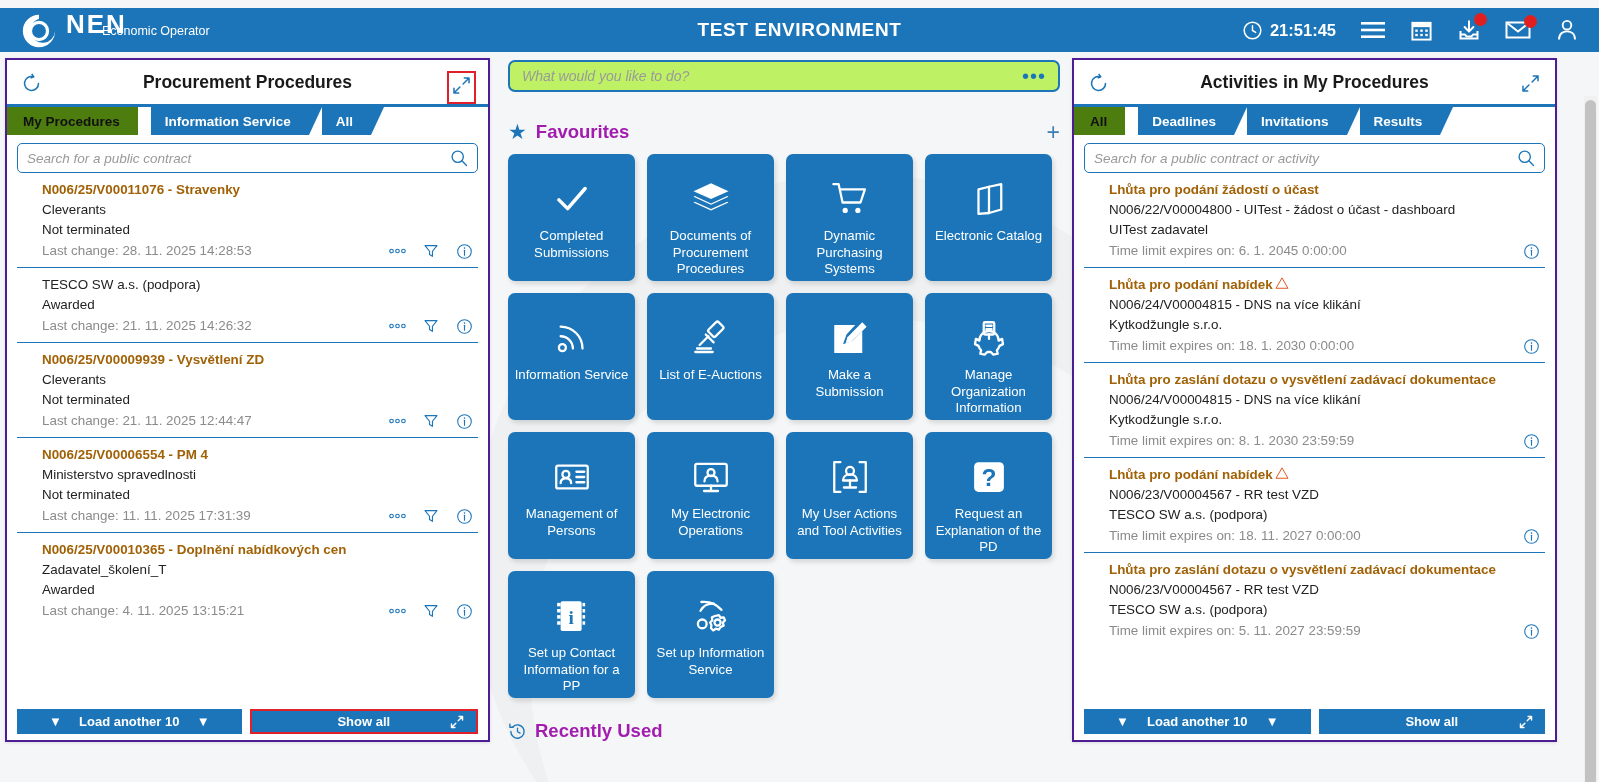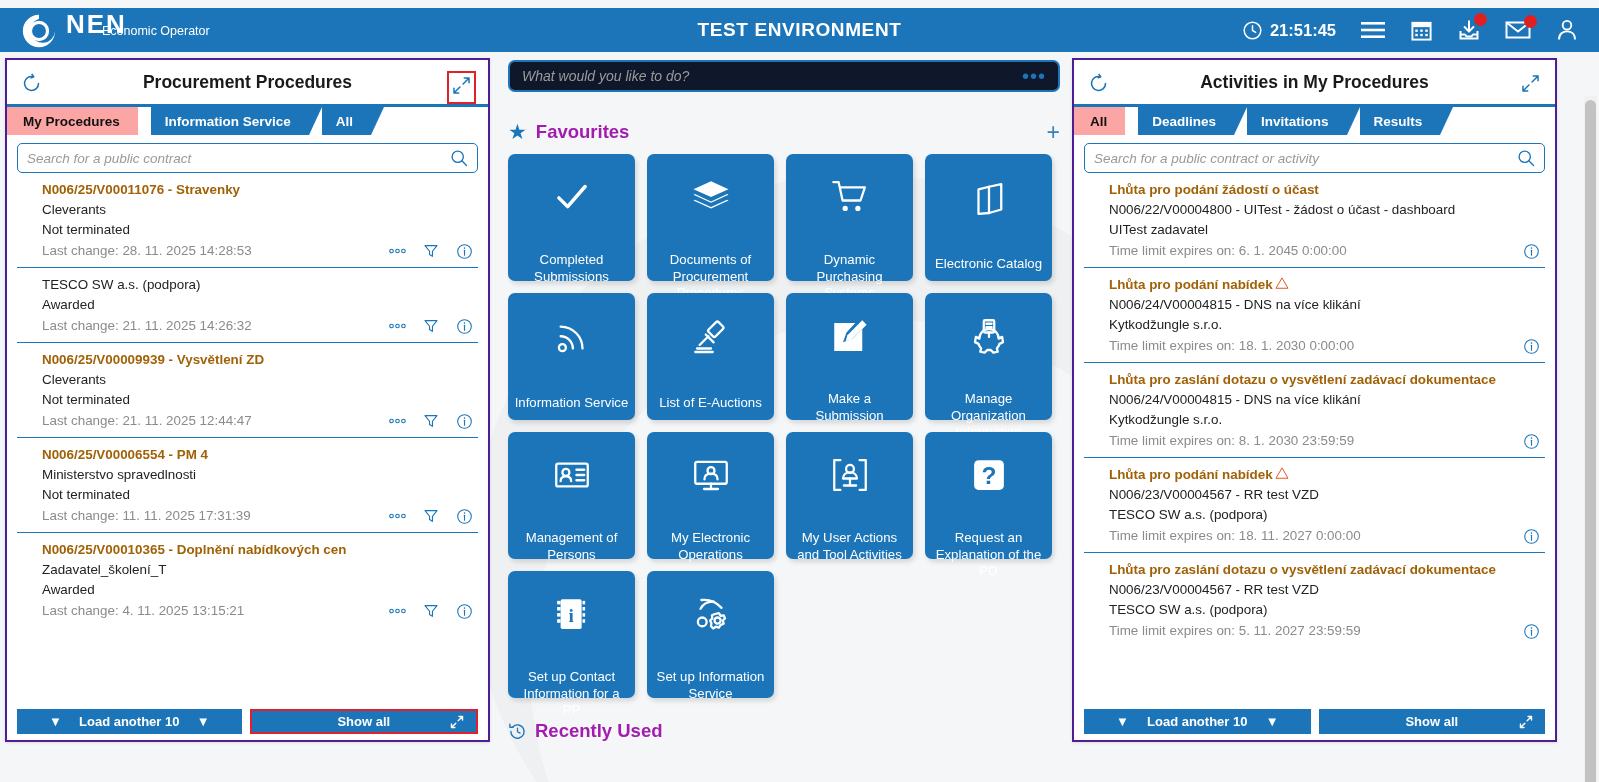--- a/index.html
+++ b/index.html
@@ -81,21 +81,21 @@
     font-size: 13.5px; font-weight: bold; cursor: pointer;
     padding: 0 18px 0 14px; color: #fff; background: #1b75b8;
     margin-right: 0px;
   }
   .tab::after {
     content:""; position: absolute; right: -13px; top: 0;
     width: 0; height: 0;
     border-left: 13px solid #1b75b8;
     border-bottom: 28px solid transparent;
   }
-  .tab.active { background: #fca5a5; color: #111; padding-left: 16px; }
+  .tab.active { background: #4d7c0f; color: #111; padding-left: 16px; }
   .tab.active::after { border-left-color: #fff; }
   .tab.spacer-gap { margin-left: 13px; }
 
   
   .searchbox {
     margin: 8px 10px 0 10px; height: 30px; position: relative;
     border: 1px solid #1b75b8; border-radius: 5px;
     display: flex; align-items: center;
   }
   .searchbox input {
@@ -138,21 +138,21 @@
   }
   .btn .car-l { position:absolute; left: 32px; }
   .btn .car-r { position:absolute; right: 32px; }
   .btn .exp { position:absolute; right: 12px; display:flex;}
   .btn.hl { border: 2px solid #e0202a; }
 
   
   .center { position: absolute; left: 498px; top: 0; width: 570px; height: 738px; z-index: 1; }
   .bigsearch {
     margin: 16px 8px 0 10px; height: 32px;
-    border: 2px solid #1b75b8; border-radius: 7px; background: #0f172a;
+    border: 2px solid #1b75b8; border-radius: 7px; background: #bef264;
     display: flex; align-items: center;
   }
   .bigsearch input {
     border: 0; outline: none; flex: 1; height: 26px; background: transparent;
     font-size: 14px; font-style: italic; color: #666; padding-left: 12px;
     font-family: "Liberation Sans", sans-serif;
   }
   .bigsearch input::placeholder { color: #9a9a9a; font-style: italic; }
   .dots3 { padding: 0 12px; color: #1b75b8; font-size: 20px; letter-spacing: 1px; line-height: 10px; cursor: pointer;}
 
@@ -167,21 +167,20 @@
     cursor: pointer; font-weight: 300;
   }
 
   .tiles { display: flex; flex-wrap: wrap; gap: 12px; padding: 0 10px; }
   .tile {
     width: 127px; height: 127px; background: #1b75b8; border-radius: 7px;
     color: #fff; display: flex; flex-direction: column;
     align-items: center; justify-content: flex-start;
     padding-top: 22px; cursor: pointer;
     box-shadow: 2px 3px 5px rgba(0,0,0,0.13);
-    gap: 28px;
   }
   .tile-ico { height: 46px; display: flex; align-items: center; justify-content: center; }
   .tile-lbl {
     margin-top: 6px; font-size: 13.2px; text-align: center; line-height: 16.5px;
     padding: 0 6px;
   }
   .recent-head { margin-top: 22px; }
   .recent-head .clock-ico { margin-right: 8px; display:flex; }
 
   

